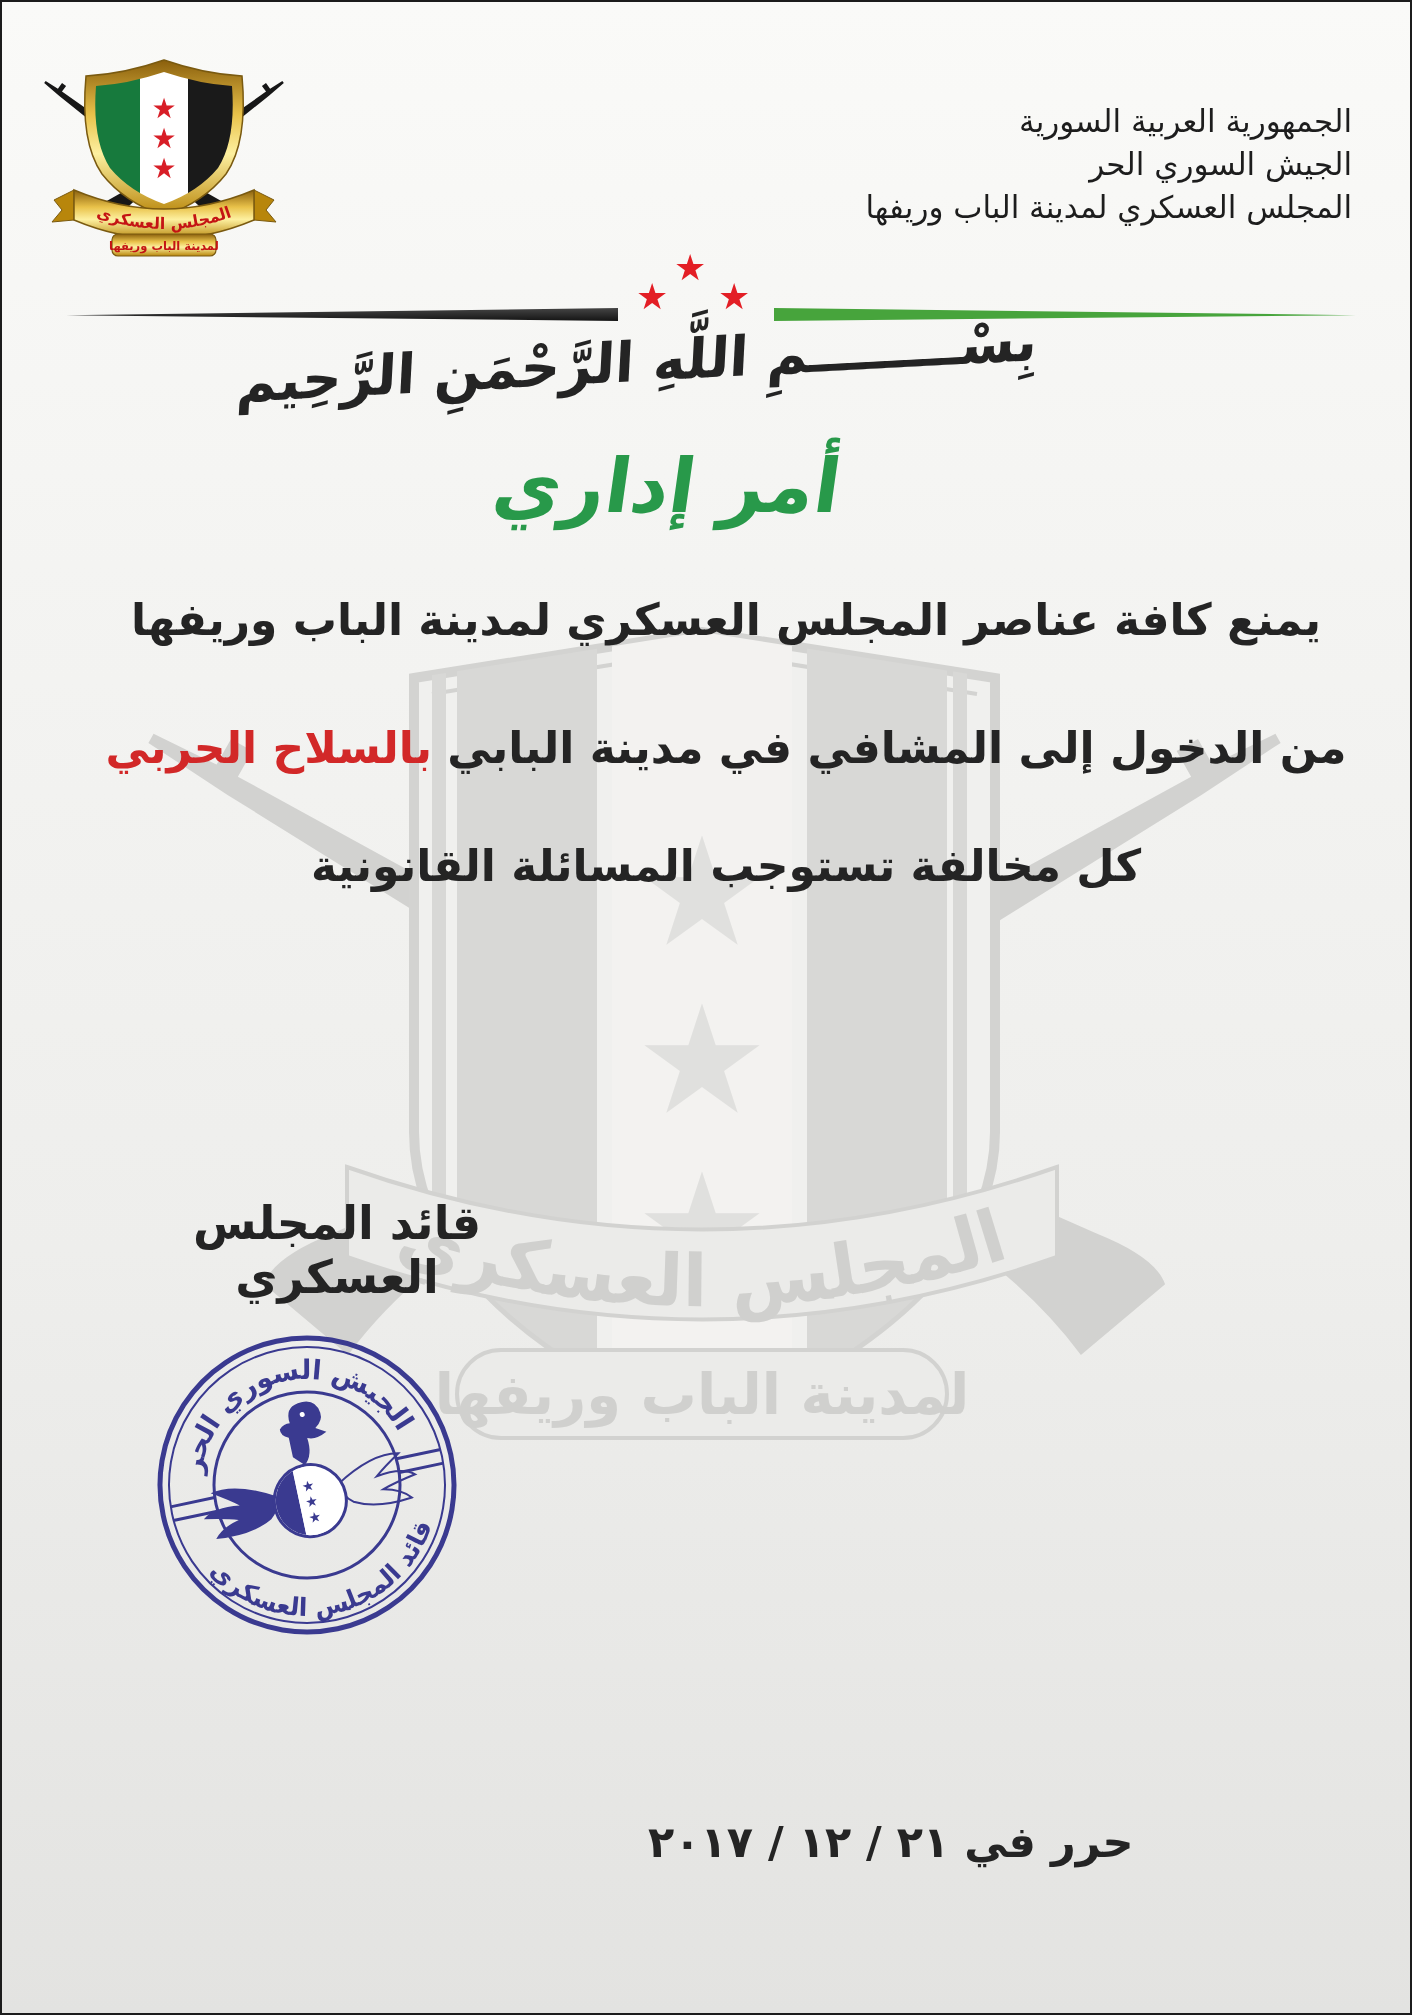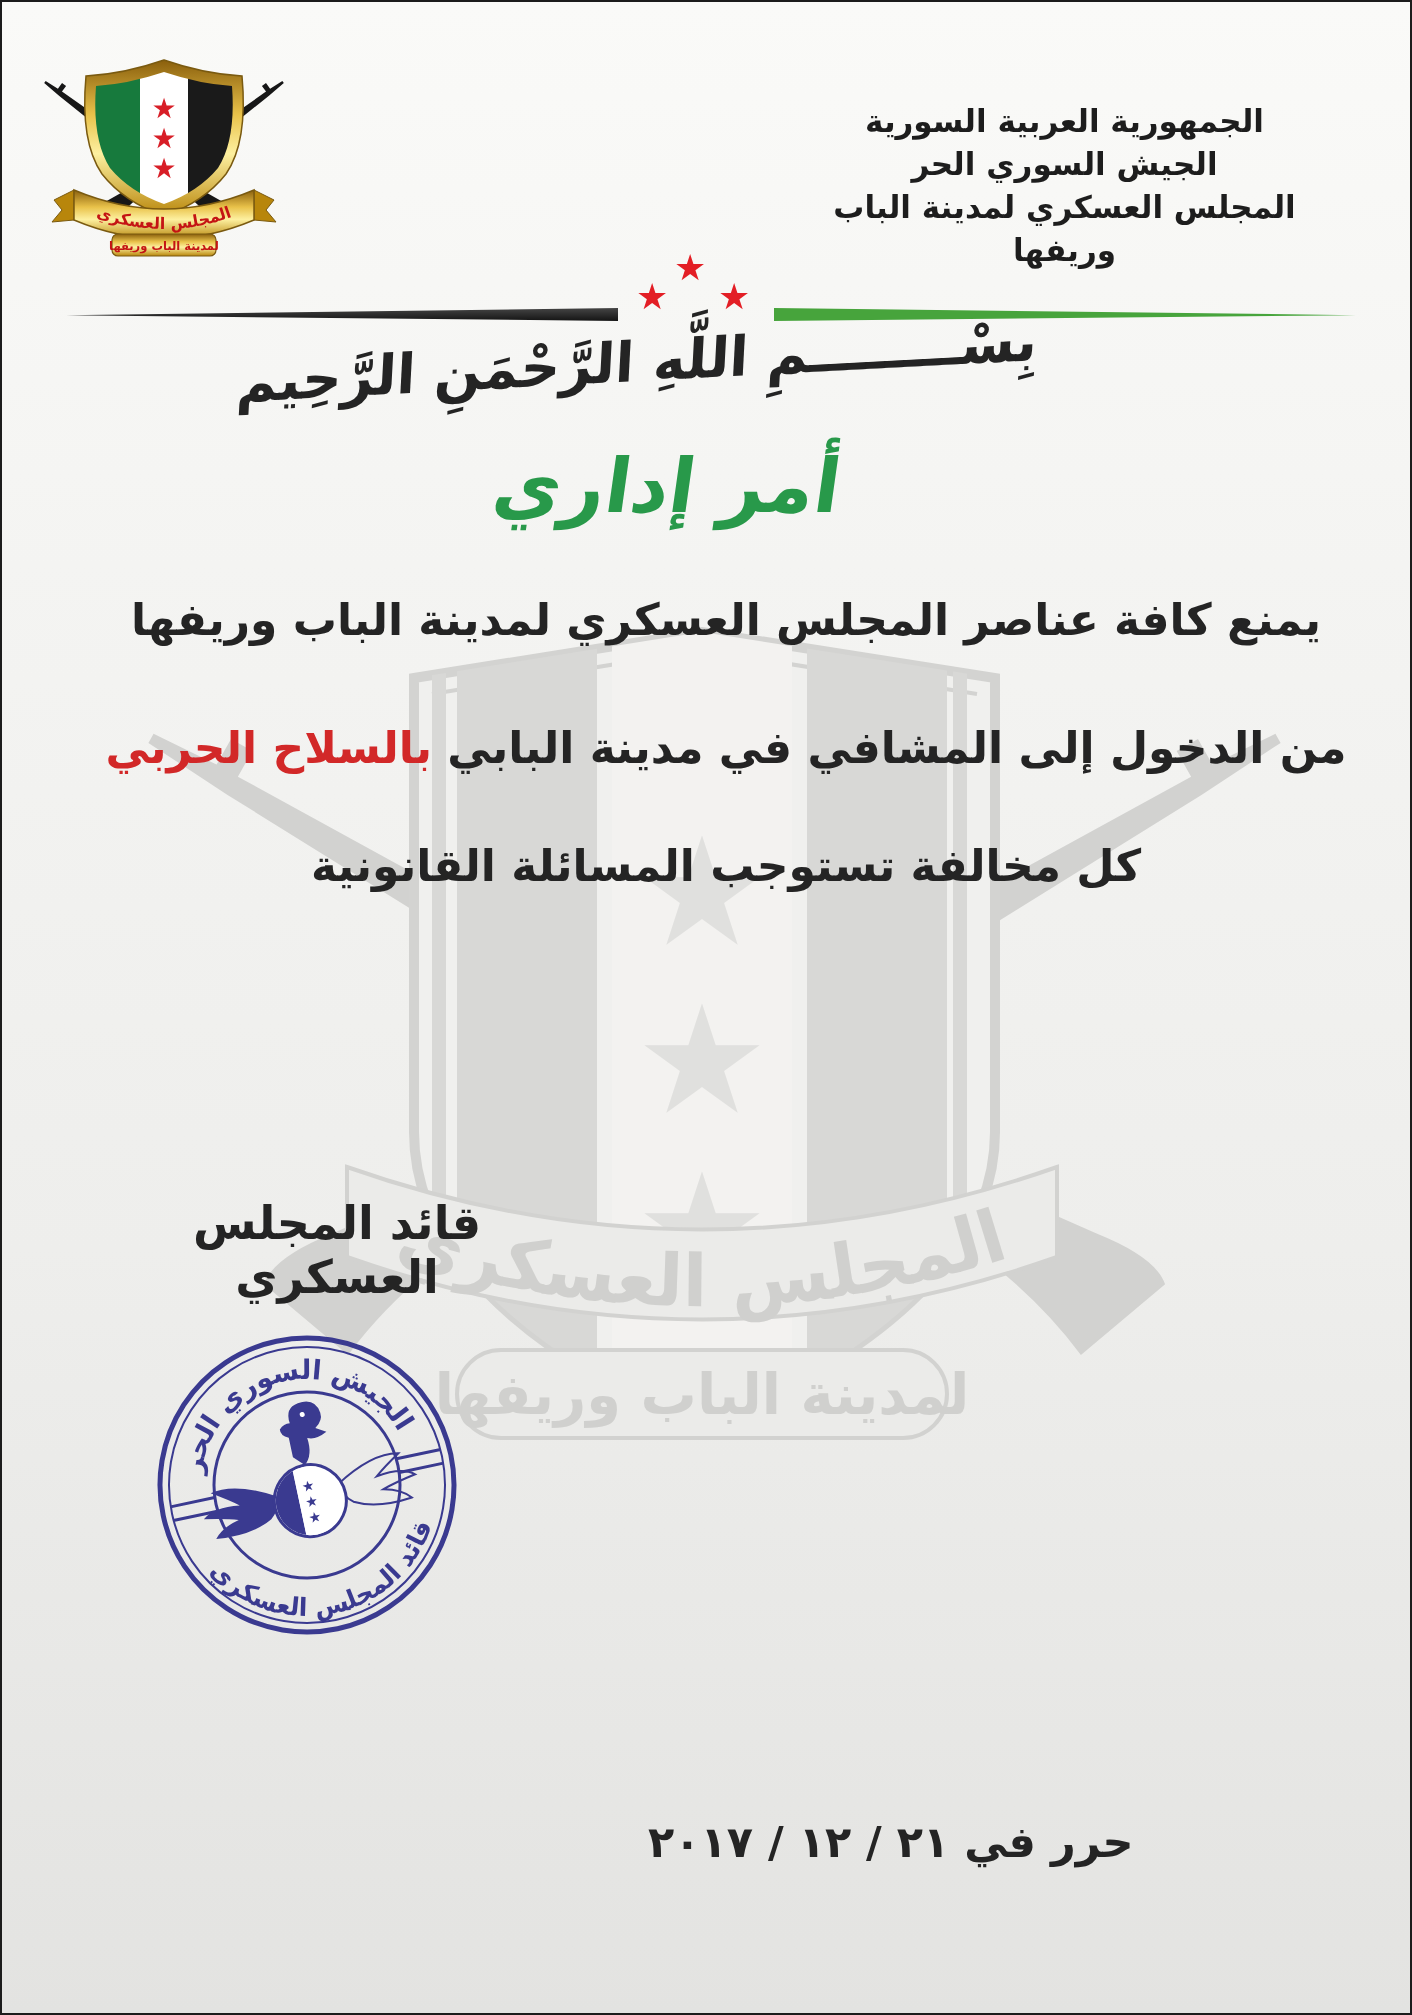--- a/index.html
+++ b/index.html
@@ -12,21 +12,21 @@
     overflow:hidden;
     background:linear-gradient(180deg,#fafaf8 0%,#f4f4f2 28%,#eeeeec 62%,#e3e3e1 100%);
     font-family:"DejaVu Sans", sans-serif;
     direction:rtl;
   }
   
   .watermark{position:absolute;left:0;top:0;width:1412px;height:2015px;pointer-events:none;}
   
   .header-text{
     position:absolute;right:58px;top:98px;width:575px;
-    text-align:center;font-weight:bold;font-size:31px;line-height:43px;color:#1d1d1d;
+    text-align:right;font-weight:normal;font-size:31px;line-height:43px;color:#1d1d1d;
   }
   .logo-svg{position:absolute;left:42px;top:48px;width:240px;height:215px;}
   
   .star{position:absolute;color:#e31e25;font-size:36px;line-height:1;font-weight:bold;}
   .star.s-top{left:672px;top:248px;}
   .star.s-left{left:634px;top:277px;}
   .star.s-right{left:716px;top:277px;}
   .div-black{position:absolute;left:64px;top:306px;width:552px;height:13px;
     background:linear-gradient(180deg,#454545,#141414);
     clip-path:polygon(0 55%,100% 0,100% 100%);}

